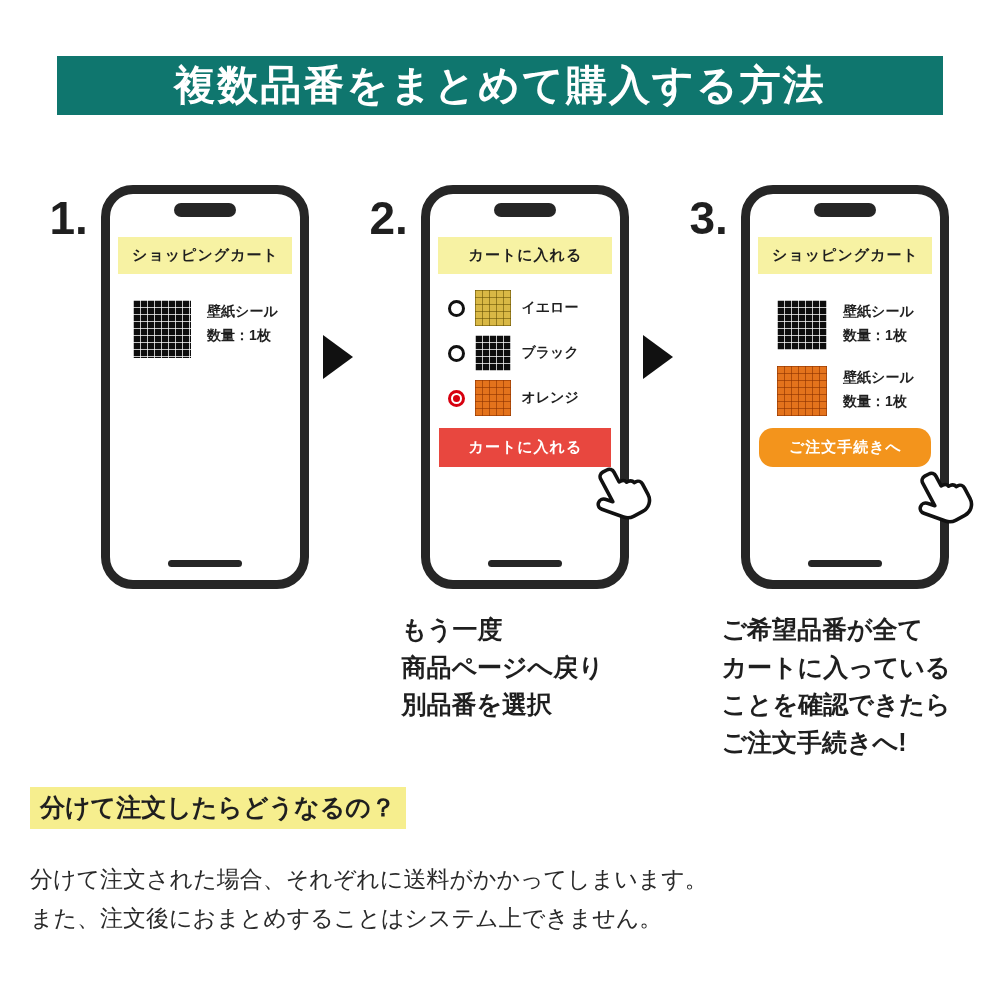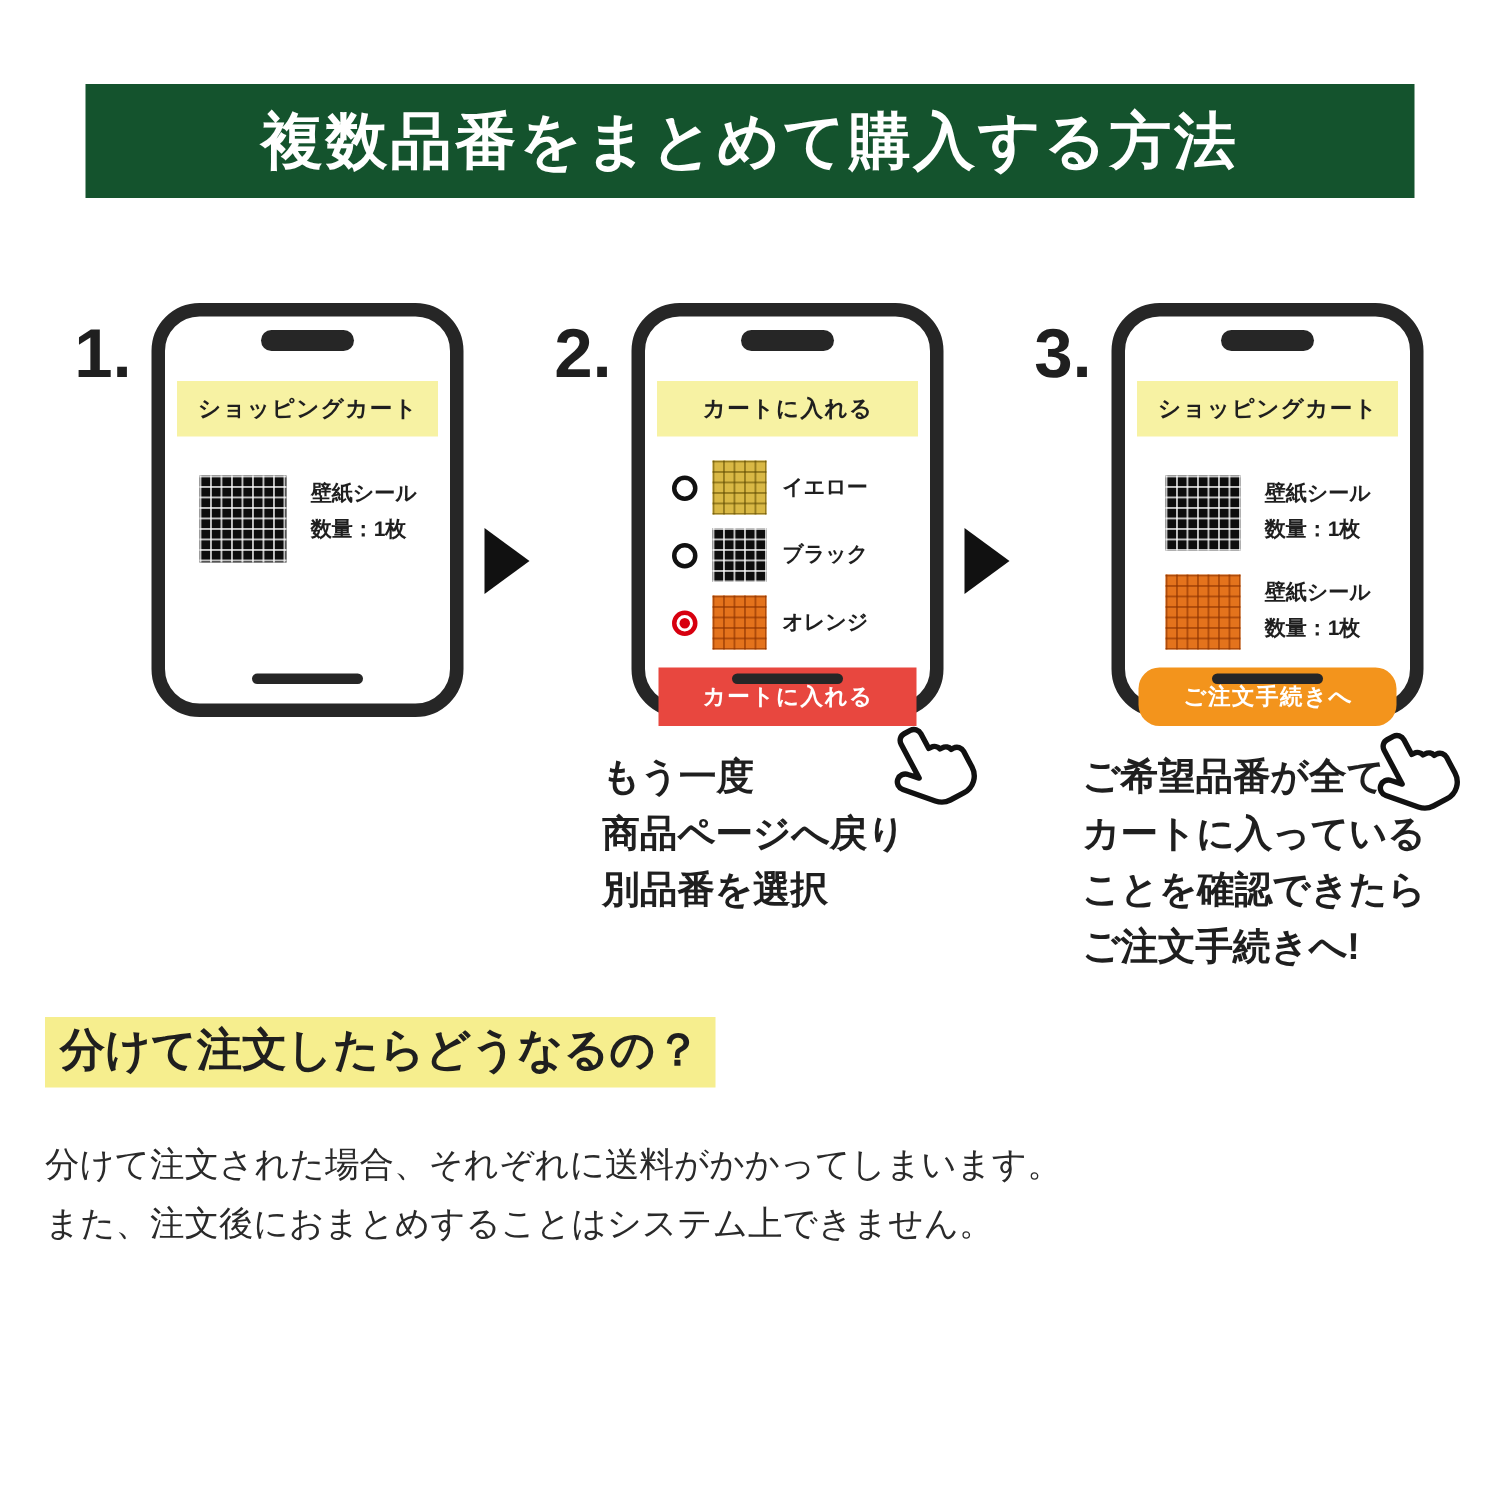--- a/index.html
+++ b/index.html
@@ -1,33 +1,33 @@
 <!DOCTYPE html>
 <html><head>
 <meta charset="utf-8">
 <style>
   * { margin:0; padding:0; box-sizing:border-box; }
   html,body { background:#fff; }
   body { font-family:"Liberation Sans", sans-serif; color:#1f1f1f; }
   .page { width:1000px; height:1000px; position:relative; overflow:hidden; background:#fff; }
 
   
-  .banner { width:886px; height:76px; margin:56px auto 0; background:#14532d;
+  .banner { width:886px; height:59px; margin:56px auto 0; background:#0f766e;
             display:flex; align-items:center; justify-content:center; }
   .banner-title { color:#fff; font-size:41px; font-weight:bold; letter-spacing:2px; }
 
   
   .steps { display:flex; justify-content:center; align-items:flex-start; margin-top:70px; }
   .step { display:flex; align-items:flex-start; }
   .step-number { font-size:46px; font-weight:bold; margin:6px 4px 0 0; min-width:48px; }
   .step-body { display:flex; flex-direction:column; }
 
   
   .phone-wrap { position:relative; }
-  .phone { width:208px; height:276px; border:9px solid #262626; border-radius:32px;
+  .phone { width:208px; height:404px; border:9px solid #262626; border-radius:32px;
            background:#fff; position:relative; }
   .notch { width:62px; height:14px; background:#262626; border-radius:8px; margin:9px auto 0; }
   .p-header { margin:20px 8px 0; background:#f7f2a3; text-align:center; font-weight:bold;
               font-size:15px; padding:9px 2px; letter-spacing:1px; }
   .home-bar { position:absolute; bottom:13px; left:50%; transform:translateX(-50%);
               width:74px; height:7px; border-radius:4px; background:#262626; }
 
   
   .product { display:flex; align-items:flex-start; justify-content:center; gap:16px; margin-top:26px; }
   .product .info { font-size:14px; font-weight:bold; line-height:1.7; }
@@ -70,21 +70,21 @@
 
   
   .arrow { width:0; height:0; border-left:30px solid #111; border-top:22px solid transparent;
            border-bottom:22px solid transparent; margin:150px 16px 0 14px; }
 
   
   .caption { margin-top:22px; margin-left:-20px; font-size:25px; font-weight:bold;
              line-height:1.5; white-space:pre-line; }
 
   
-  .qa-heading { margin:30px 0 0 30px; font-size:30px; font-weight:bold; }
+  .qa-heading { margin:30px 0 0 30px; font-size:25px; font-weight:bold; }
   .qa-heading .hl { background:#f6ee8e; padding:6px 10px 8px; }
   .qa-body { margin:36px 30px 0; font-size:23px; line-height:1.7; font-weight:500; color:#2a2a2a; }
 </style>
 </head>
 <body>
 
 <div class="page">
 
   <div class="banner">
     <div class="banner-title">複数品番をまとめて購入する方法</div>

